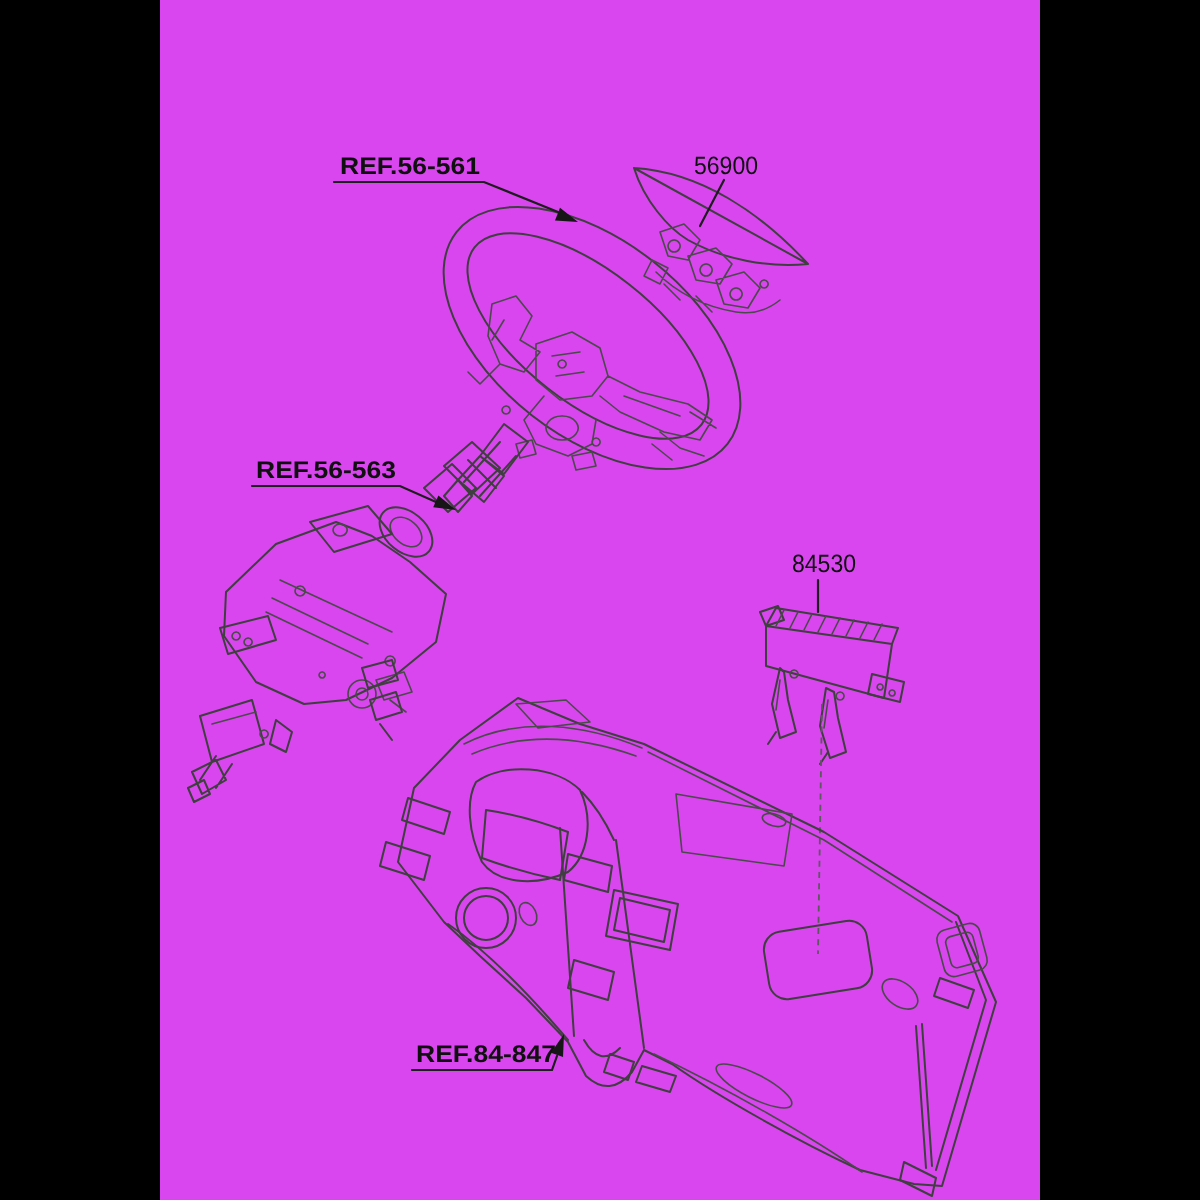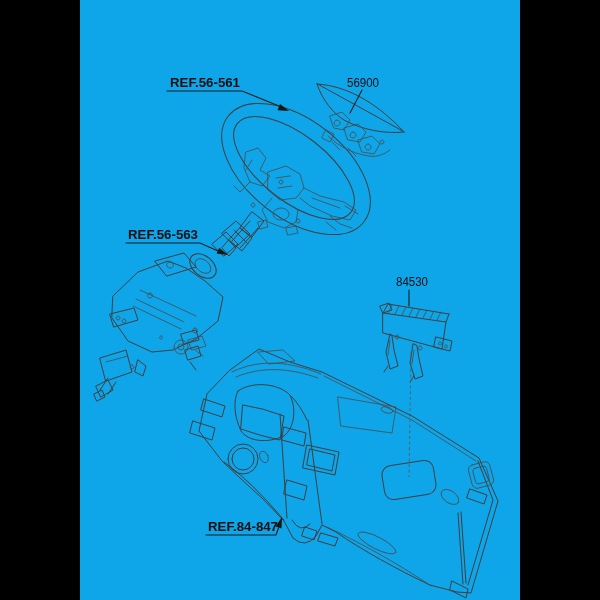--- a/index.html
+++ b/index.html
@@ -2,21 +2,21 @@
 <html><head>
 <meta charset="utf-8">
 <style>
   html,body{margin:0;padding:0;}
   body{width:600px;height:600px;background:#000;overflow:hidden;
        font-family:"Liberation Sans",sans-serif;}
   .stage{position:relative;width:600px;height:600px;background:#000;}
   .bar{position:absolute;top:0;height:600px;background:#000;}
   .bar.left{left:0;width:80px;}
   .bar.right{left:520px;width:80px;}
-  .canvas{position:absolute;left:80px;top:0;width:440px;height:600px;background:#0ea5e9;}
+  .canvas{position:absolute;left:80px;top:0;width:440px;height:600px;background:#d946ef;}
   svg{display:block;}
   .ln{stroke:#3f3f3f;fill:none;stroke-width:1;stroke-linecap:round;stroke-linejoin:round;}
   .fine{stroke:#4a4a4a;fill:none;stroke-width:.8;stroke-linecap:round;stroke-linejoin:round;}
   .leader{stroke:#1d1d1d;fill:none;stroke-width:1.1;stroke-linecap:round;}
   .dashedln{stroke:#5a5a5a;fill:none;stroke-width:.9;stroke-dasharray:3 2.6;}
   .arrow{fill:#161616;stroke:none;}
   .callout-ref{font-weight:bold;font-size:12px;fill:#101010;}
   .callout-num{font-weight:normal;font-size:12.5px;fill:#101010;}
 </style>
 </head>

